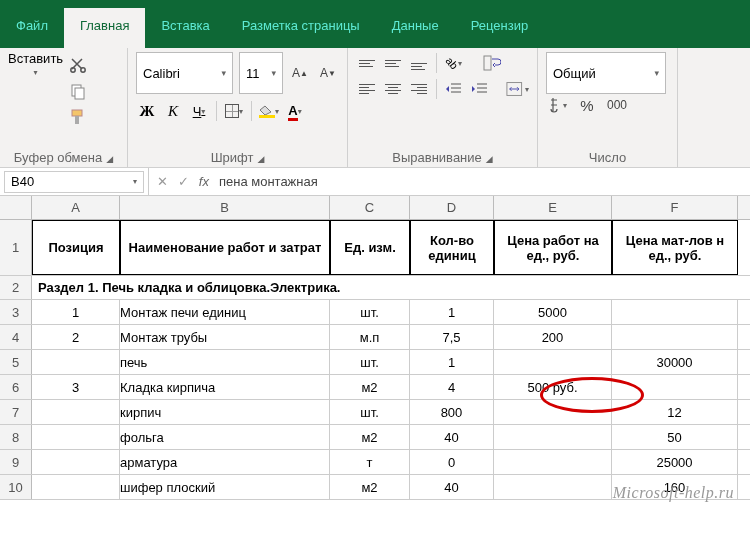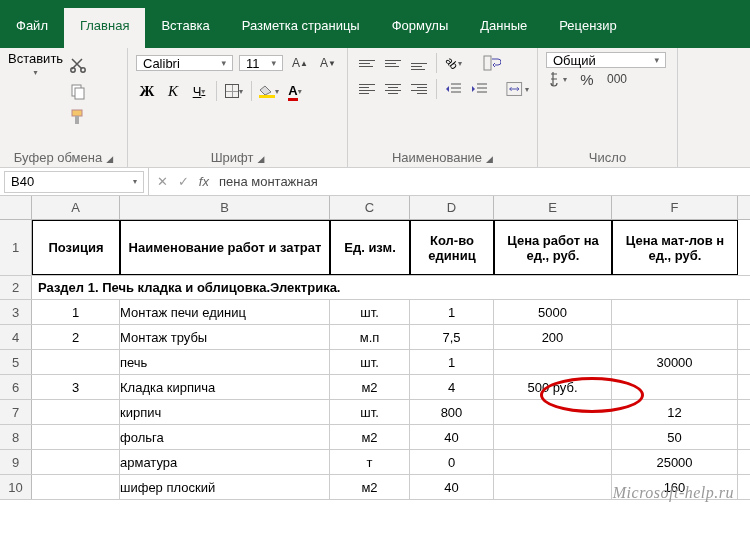--- a/index.html
+++ b/index.html
@@ -1,33 +1,33 @@
 <!DOCTYPE html>
 <html><head>
 <meta charset="utf-8">
 <style>
 *{box-sizing:border-box;margin:0;padding:0;font-family:"Segoe UI",Arial,sans-serif;font-size:13px}
 body{width:750px;height:543px;background:#fff;overflow:hidden;position:relative}
 .titlebar{background:#0e6836;height:8px}
 .tabs{background:#0e6836;display:flex;height:40px;align-items:stretch}
-.tab{color:#ffffff;padding:10px 16px;cursor:pointer}
+.tab{color:#5eead4;padding:10px 16px;cursor:pointer}
 .tab.active{background:#f3f2f1;color:#0e6836}
 .ribbon{background:#f3f2f1;border-bottom:1px solid #d0d0d0;height:120px;display:flex}
 .group{border-right:1px solid #d0d0d0;padding:4px 8px 2px;display:flex;flex-direction:column;position:relative}
 .group-label{text-align:center;color:#666;font-size:11px;padding-top:2px;margin-top:auto}
 .group-label .dlg{color:#666;font-size:9px;margin-left:4px}
 .clip{display:flex;gap:4px;flex:1}
 .clip-main{display:flex;flex-direction:column;align-items:center;gap:2px}
 .clip-main svg{width:36px;height:36px}
 .clip-side{display:flex;flex-direction:column;gap:4px;padding-top:2px}
 .clip-side svg{width:18px;height:18px}
 .font-group{width:220px}
 .font-row1{display:flex;gap:6px;align-items:center;margin-bottom:6px}
 .font-row2{display:flex;gap:4px;align-items:center}
-.combo{background:#fff;border:1px solid #bbb;height:16px;display:flex;align-items:center;padding:0 6px;justify-content:space-between}
+.combo{background:#fff;border:1px solid #bbb;height:42px;display:flex;align-items:center;padding:0 6px;justify-content:space-between}
 .combo .dd{color:#666;font-size:9px;margin-left:4px}
 .btn{min-width:22px;height:22px;display:flex;align-items:center;justify-content:center;cursor:pointer}
 .bold{font-weight:bold;font-family:"Times New Roman",serif;font-size:15px}
 .italic{font-style:italic;font-family:"Times New Roman",serif;font-size:15px}
 .underline{text-decoration:underline;font-family:"Times New Roman",serif;font-size:14px}
 .border-ic{width:14px;height:14px;border:1px solid #555;position:relative}
 .border-ic::before,.border-ic::after{content:"";position:absolute;background:#999}
 .border-ic::before{left:6px;top:0;width:1px;height:100%}
 .border-ic::after{top:6px;left:0;height:1px;width:100%}
 .fill-ic{width:16px;height:14px;position:relative}
@@ -73,21 +73,20 @@
 </head>
 <body>
 
 <div class="titlebar"></div>
 
 <div class="tabs">
   <div class="tab">Файл</div>
   <div class="tab active">Главная</div>
   <div class="tab">Вставка</div>
   <div class="tab">Разметка страницы</div>
-  <div class="tab">Формулы</div>
   <div class="tab">Данные</div>
   <div class="tab">Рецензир</div>
 </div>
 
 <div class="ribbon">
   <div class="group" style="width:128px">
     <div class="clip">
       <div class="clip-main btn">
         <svg viewBox="0 0 36 36">
             <rect x="6" y="4" width="20" height="26" fill="#c58a2d" rx="2"></rect>
@@ -242,21 +241,21 @@
         </div>
       <div style="width:8px"></div>
       <div class="btn wrap-ic">
           <svg width="18" height="16" viewBox="0 0 18 16">
             <rect x="1" y="1" width="16" height="14" fill="none" stroke="#888"></rect>
             <path d="M4 8 h10 M6 6 l-2 2 l2 2 M12 6 l2 2 l-2 2" fill="none" stroke="#44a"></path>
           </svg>
           <span class="dd-sm">▾</span>
         </div>
     </div>
-    <div class="group-label"><span>Наименование</span><span class="dlg">◢</span></div>
+    <div class="group-label"><span>Выравнивание</span><span class="dlg">◢</span></div>
   </div>
 
   <div class="group num-group">
     <div class="num-row">
       <div class="combo" style="width:120px">
           <span>Общий</span>
           <span class="dd">▾</span>
         </div>
     </div>
     <div class="num-row2">

